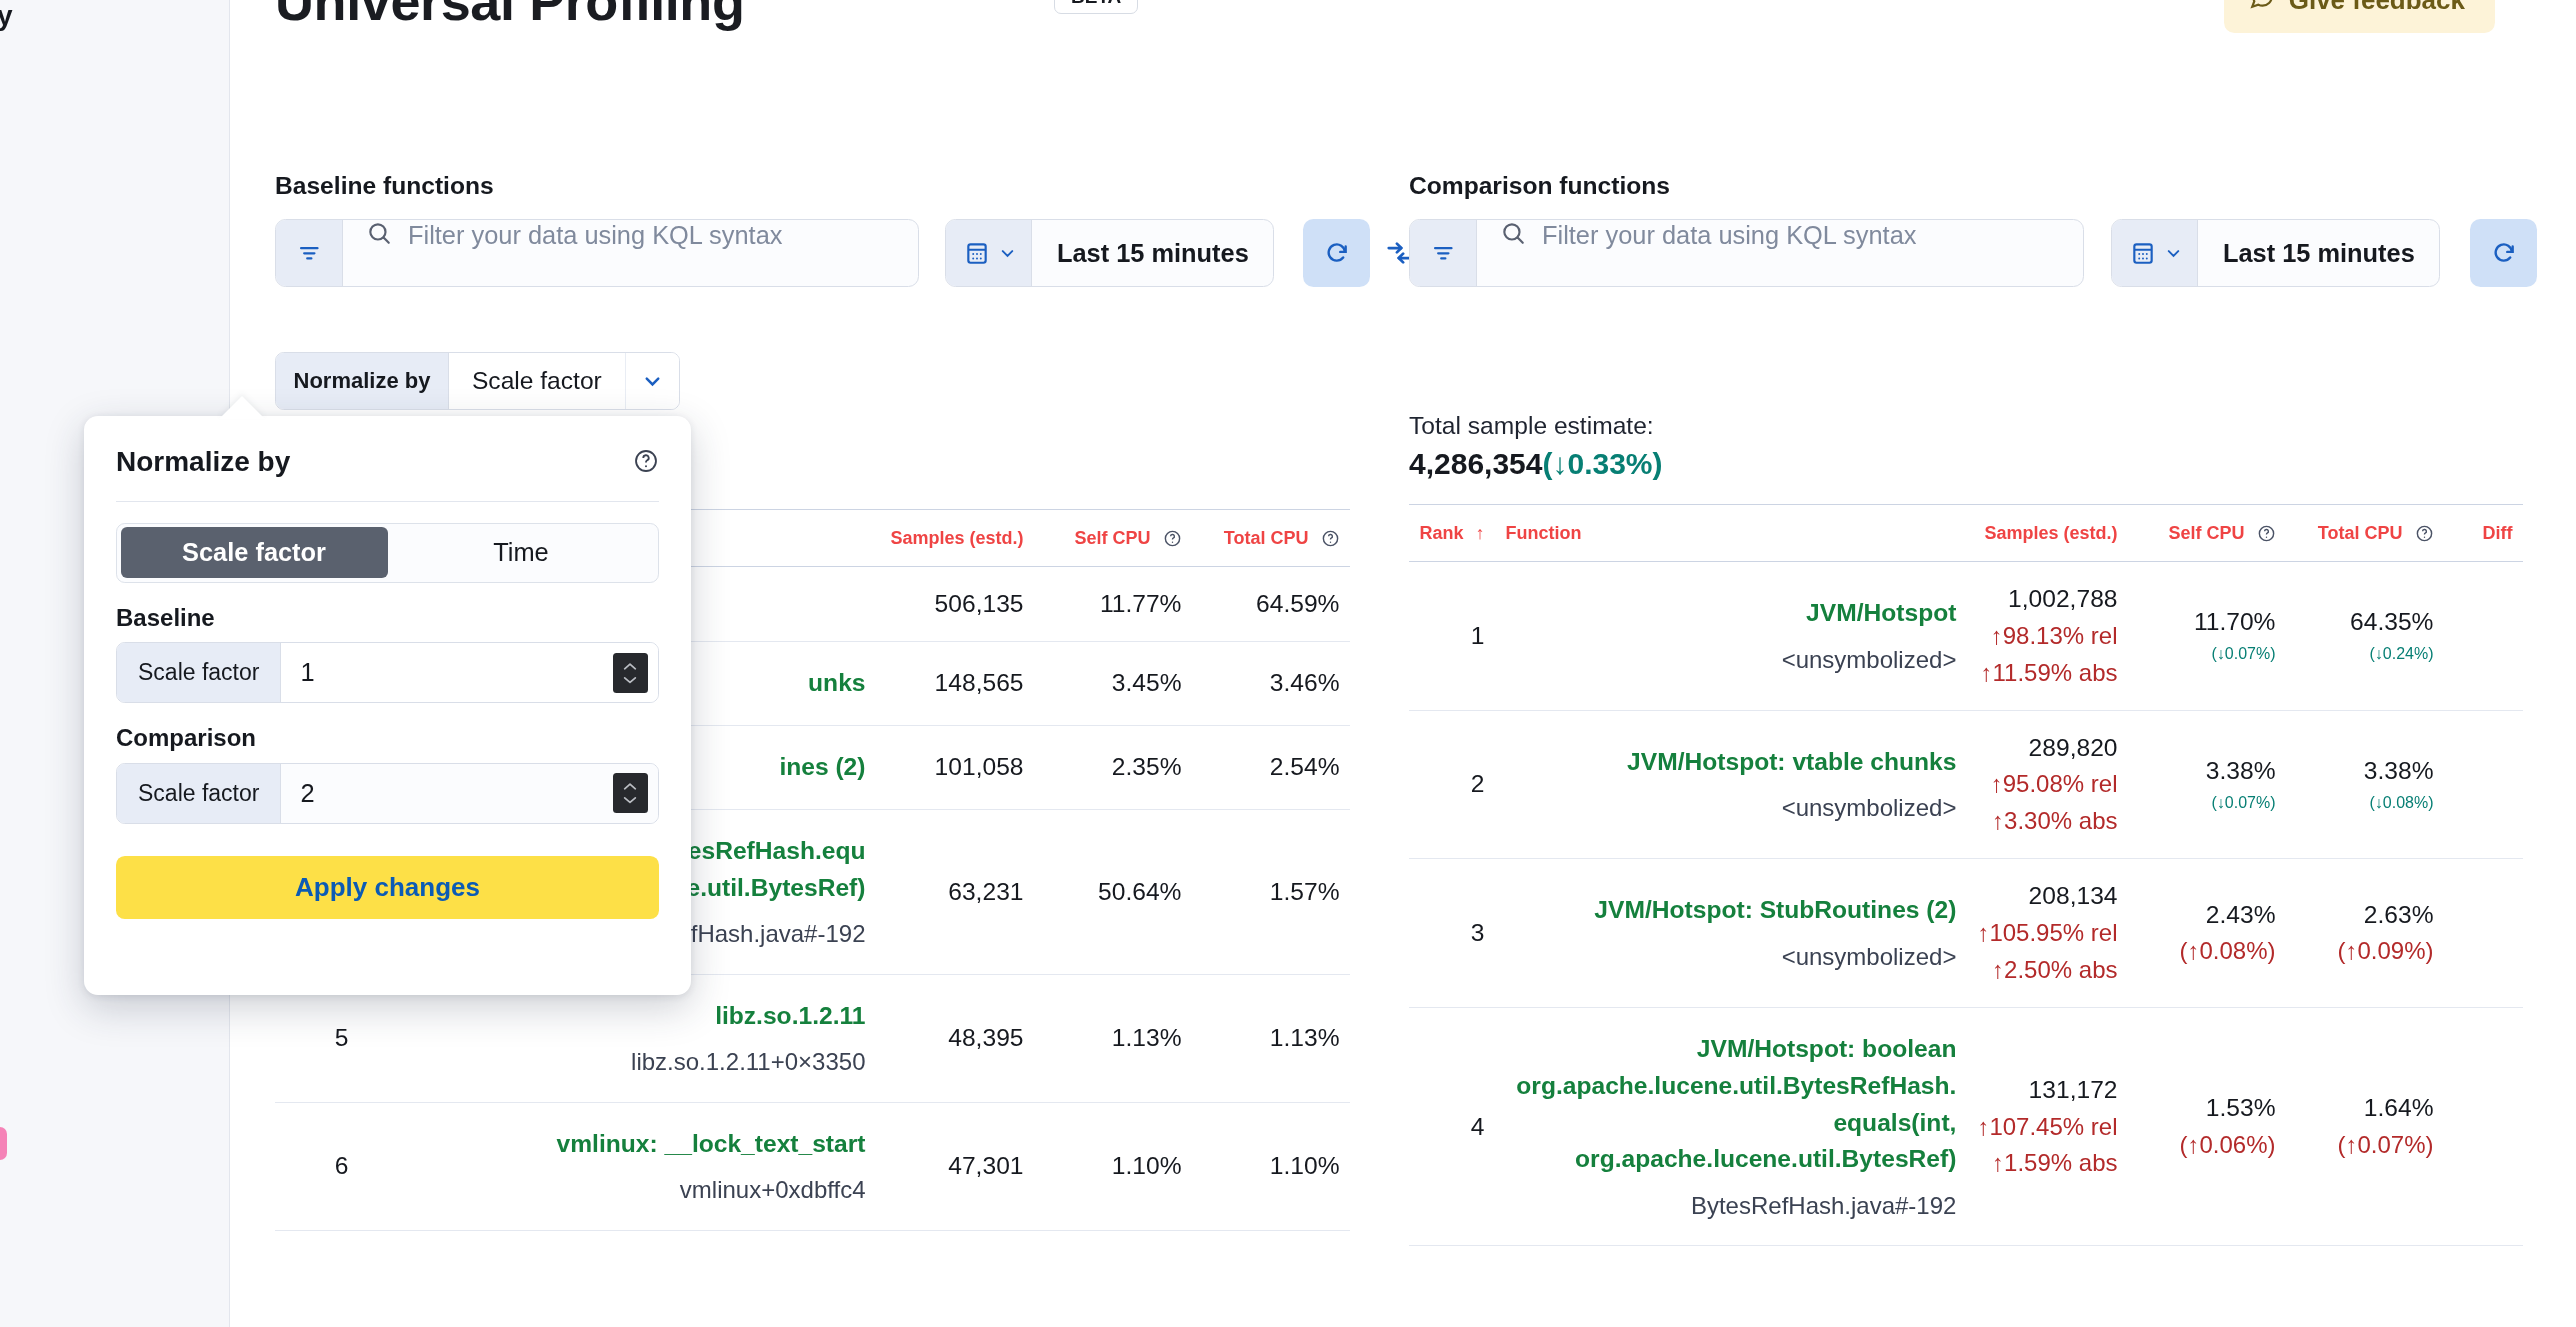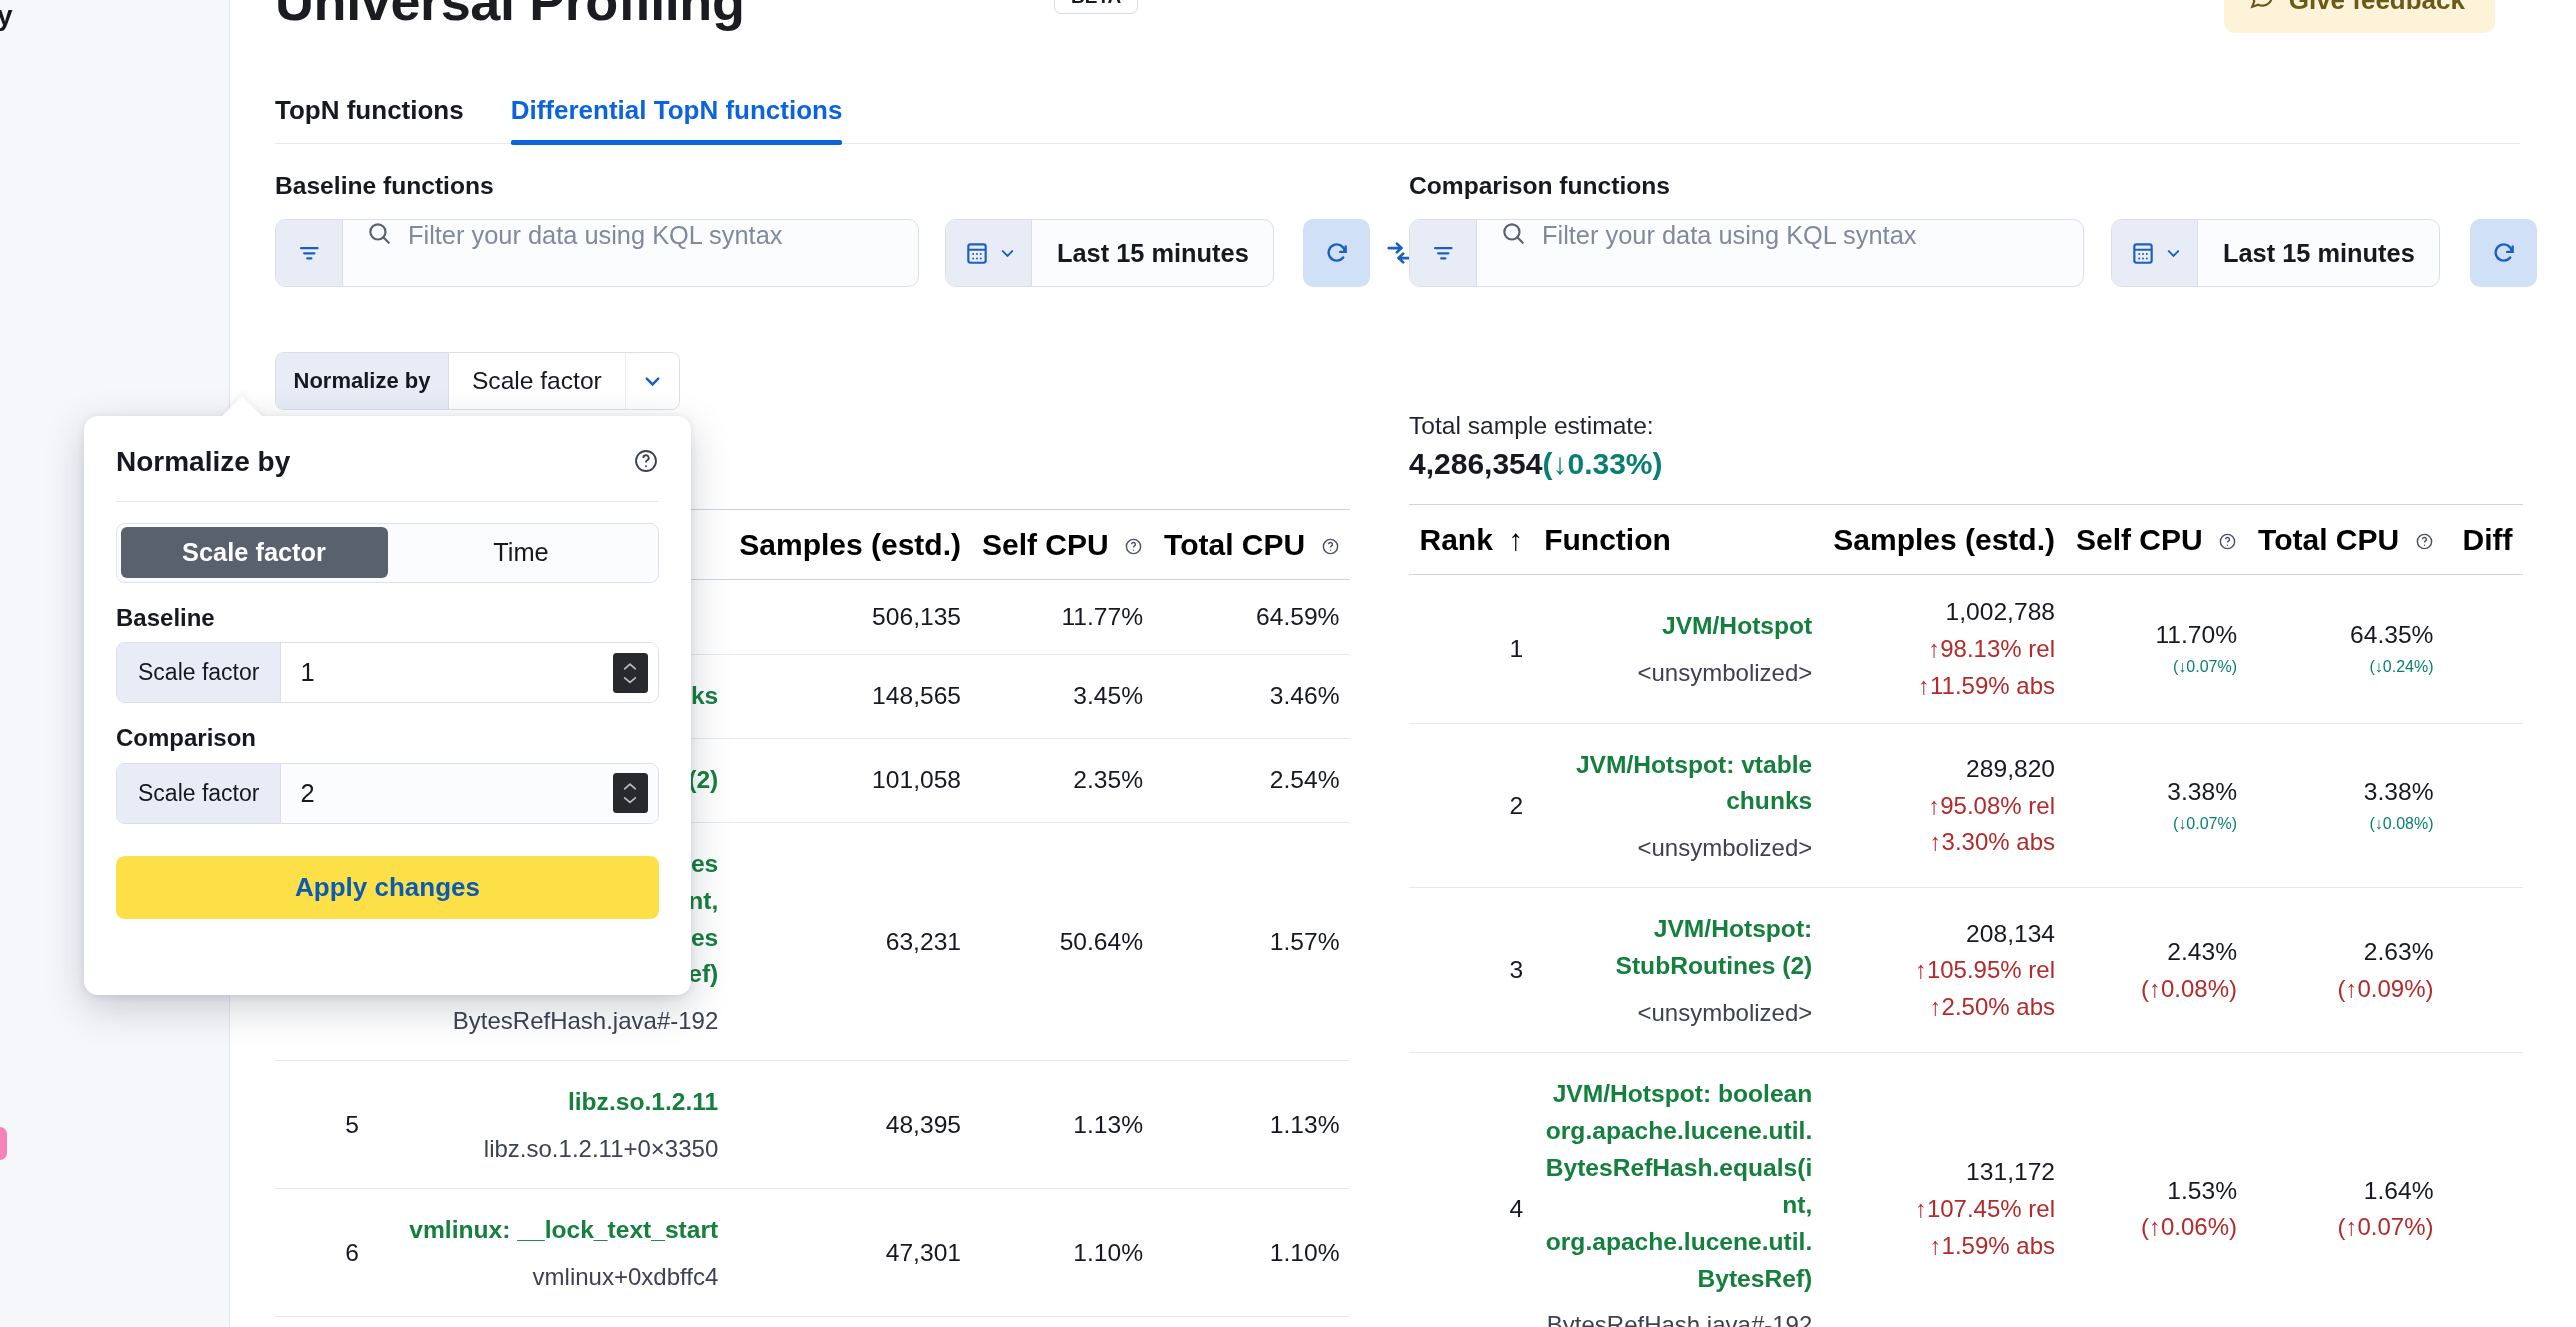--- a/index.html
+++ b/index.html
@@ -249,21 +249,21 @@
   .total-est-label { font-size: 24.6px; color: #1f2430; }
   .total-est-value {
     font-size: 30px; font-weight: 700; color: #16191f; margin-top: 7px;
   }
   .total-est-value .delta { color: #077f74; font-weight: 700; }
 
   table.fn-table { width: 100%; border-collapse: collapse; margin-top: 23px; }
   table.fn-table thead th {
     border-top: 1.8px solid #ccd4e3;
     border-bottom: 1.8px solid #ccd4e3;
-    font-size: 30px; font-weight: 700; color: #000000;
+    font-size: 18px; font-weight: 700; color: #ef4444;
     padding: 17.5px 10.5px; text-align: right; white-space: nowrap;
   }
   table.fn-table thead th.c-rank { text-align: left; width: 84px; }
   table.fn-table thead th.c-fn   { text-align: left; }
   table.fn-table thead th.c-diff { width: 79px; text-align: right;}
   table.fn-table tbody td {
     border-bottom: 0.9px solid #e4e8f0;
     padding: 23px 10.5px; vertical-align: middle;
     font-size: 24.6px; color: #16191f; text-align: right;
   }
@@ -300,24 +300,20 @@
 
   <button id="feedback-btn">
     <span>
       <svg width="26" height="26" viewBox="0 0 24 24" fill="none" stroke="#6b5a17" stroke-width="2">
         <path d="M21 11.5a8.4 8.4 0 0 1-8.5 8.5 8.7 8.7 0 0 1-3.9-.9L3 21l1.9-5.1A8.4 8.4 0 0 1 4 11.5 8.4 8.4 0 0 1 12.5 3 8.4 8.4 0 0 1 21 11.5z"></path>
       </svg>
     </span>
     <span>Give feedback</span>
   </button>
 
-  <div id="tabs">
-    <div class="tab">TopN functions</div>
-    <div class="tab active">Differential TopN functions</div>
-  </div>
 
   <div class="col-label" style="left:45px; top:172px;">Baseline functions</div>
 
   <div class="searchbar" style="left:45px; top:219px; width:644px;">
     <div class="filter-btn">
       <svg width="24.6" height="24.6" viewBox="0 0 24 24" stroke="#1b5fc1" stroke-width="2.2" stroke-linecap="round">
         <line x1="4" y1="7" x2="20" y2="7"></line>
           <line x1="7" y1="12" x2="17" y2="12"></line>
           <line x1="10" y1="17" x2="14" y2="17"></line>
       </svg>

